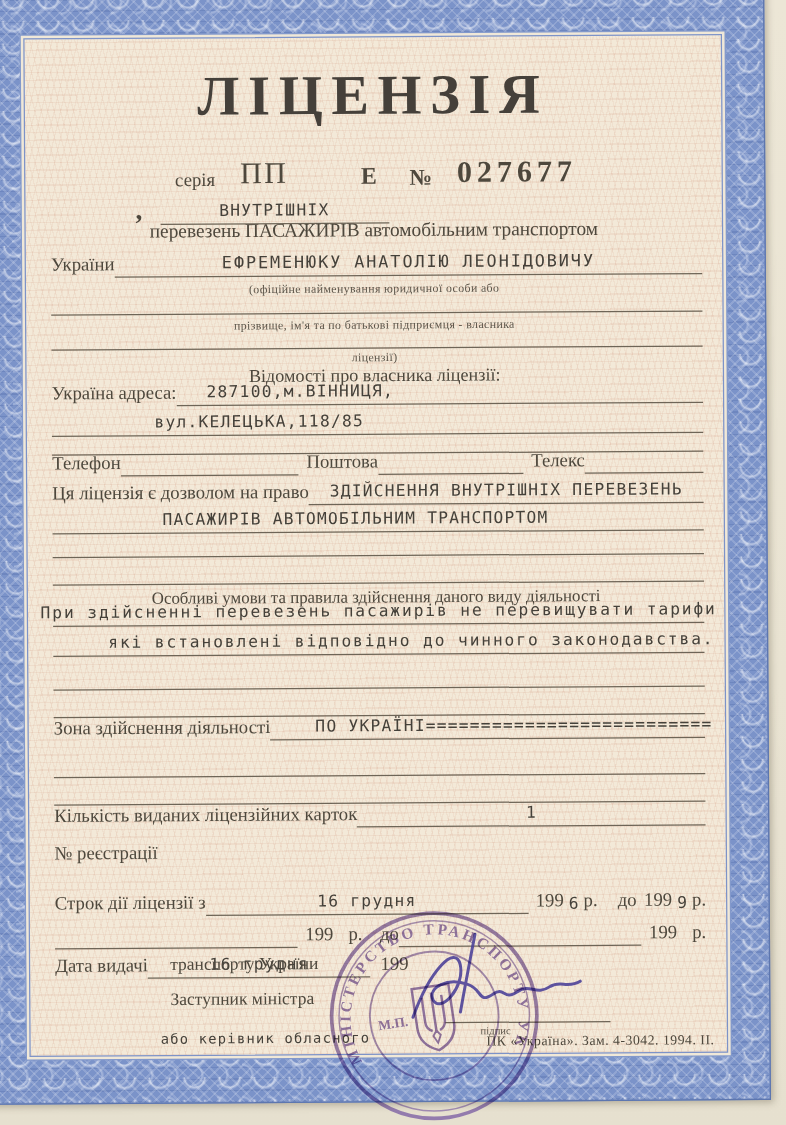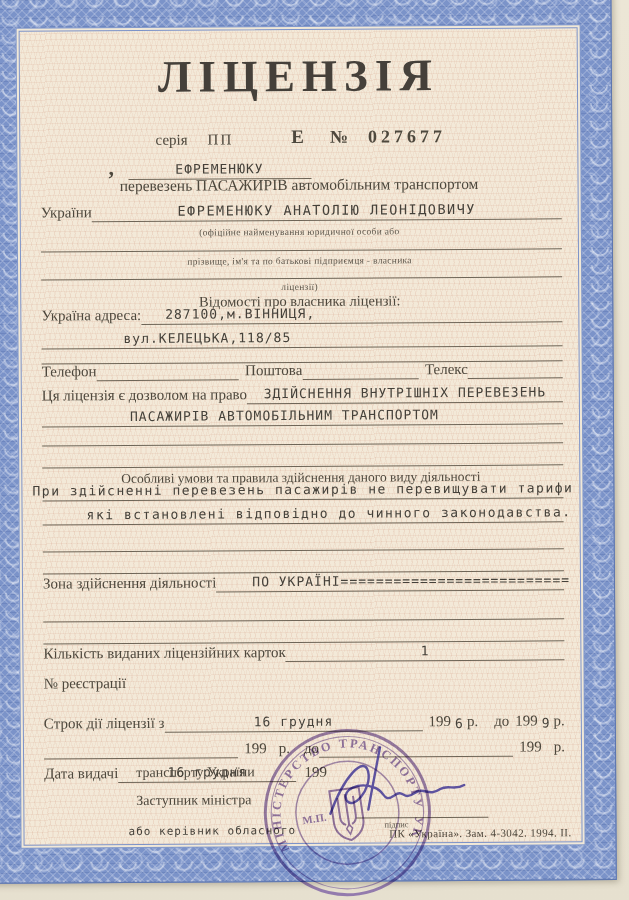--- a/index.html
+++ b/index.html
@@ -54,32 +54,32 @@
 <body>
 
 <div class="scan">
   <div class="document">
     <div class="page">
 
       <div class="center title">ЛІЦЕНЗІЯ</div>
 
       <div class="row" style="top:96px;justify-content:center;gap:0;">
         <span class="lab" style="font-size:15px;">серія</span>
-        <span class="lab" style="font-size:15px;letter-spacing:2px;margin-left:20px;">ПП</span>
+        <span class="lab" style="font-size:24px;letter-spacing:2px;margin-left:20px;">ПП</span>
         <span style="width:58px;"></span>
         <span class="lab" style="font-size:19px;font-weight:700;">Е</span>
         <span style="width:26px;"></span>
         <span class="lab" style="font-size:18px;font-weight:700;">№</span>
-        <span class="lab" style="font-size:18px;font-weight:700;letter-spacing:4px;margin-left:20px;text-align:right;">027677</span>
+        <span class="lab" style="font-size:24px;font-weight:700;letter-spacing:4px;margin-left:20px;text-align:right;">027677</span>
       </div>
 
       <div class="row" style="top:122px;left:88px;right:118px;">
         <span class="lab" style="font-size:22px;font-weight:700;transform:translateY(2px);margin-right:14px;">,</span>
         <span class="fill" style="max-width:175px;">
-          <span class="t">ЕФРЕМЕНЮКУ</span>
+          <span class="t">ВНУТРІШНІХ</span>
         </span>
       </div>
 
       <div class="center" style="top:146px;font-size:15.5px;">перевезень ПАСАЖИРІВ автомобільним транспортом</div>
 
       <div class="row" style="top:172px;">
         <span class="lab">України</span>
         <span class="fill">
           <span class="t" style="font-size:13.5px;letter-spacing:1.5px;">ЕФРЕМЕНЮКУ  АНАТОЛІЮ  ЛЕОНІДОВИЧУ</span>
         </span>

